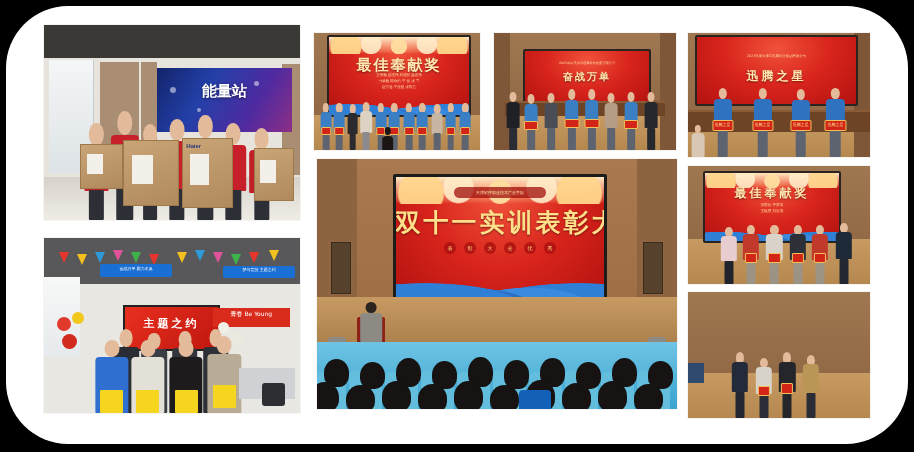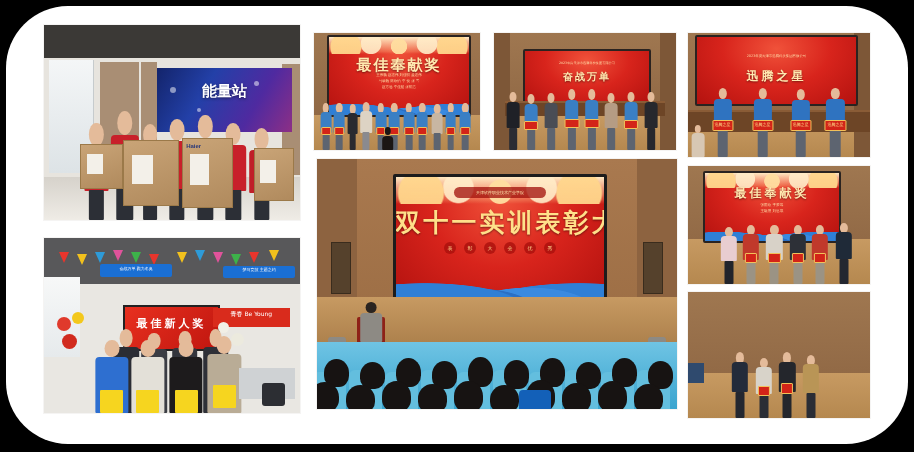--- a/index.html
+++ b/index.html
@@ -489,21 +489,21 @@
           <div class="bunting" style="left:88%;top:7%;border-top-color:#f2c11d;"></div>
 
           <div class="blueband" style="left:22%;top:15%;width:28%;height:7%;">
             <span>奋战万单 戮力冬奥</span>
           </div>
           <div class="blueband" style="left:70%;top:16%;width:28%;height:7%;">
             <span>梦马竞技 主题之约</span>
           </div>
 
           <div class="tv">
-            <div class="t" style="font-size:11px;letter-spacing:3px;">最佳新人奖</div>
+            <div class="t" style="font-size:11px;letter-spacing:3px;">主题之约</div>
           </div>
           <div class="rb">
             <div class="t" style="font-size:6px;">青春 Be Young</div>
           </div>
 
           <div class="balloon" style="left:5%;top:45%;width:14px;height:14px;background:#e03a2c;"></div>
           <div class="balloon" style="left:11%;top:42%;width:12px;height:12px;background:#f3c81c;"></div>
           <div class="balloon" style="left:7%;top:55%;width:15px;height:15px;background:#d12b20;"></div>
           <div class="balloon" style="left:68%;top:48%;width:11px;height:11px;background:#f1efe6;"></div>
           <div class="balloon" style="left:73%;top:54%;width:13px;height:13px;background:#eceade;"></div>

